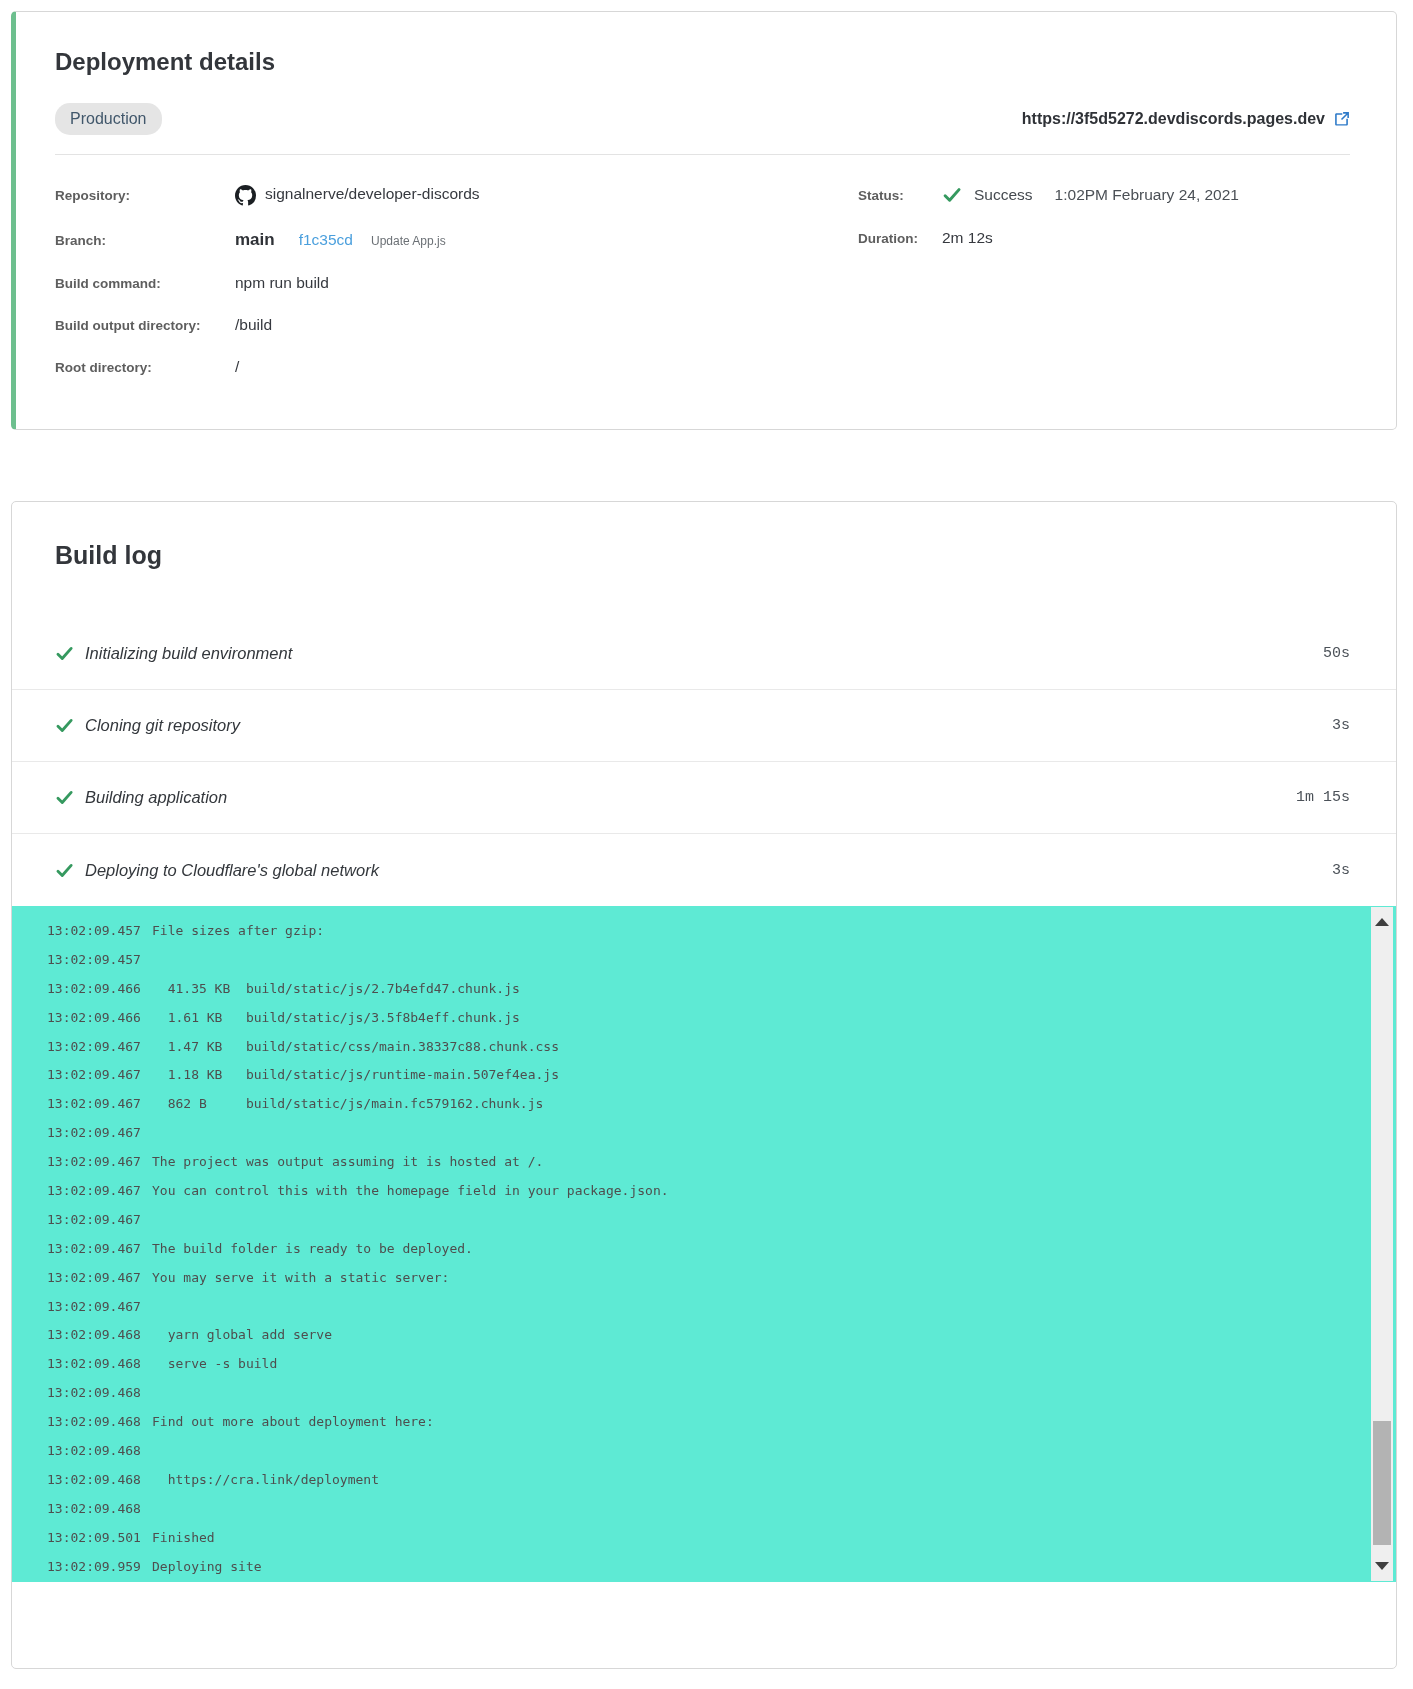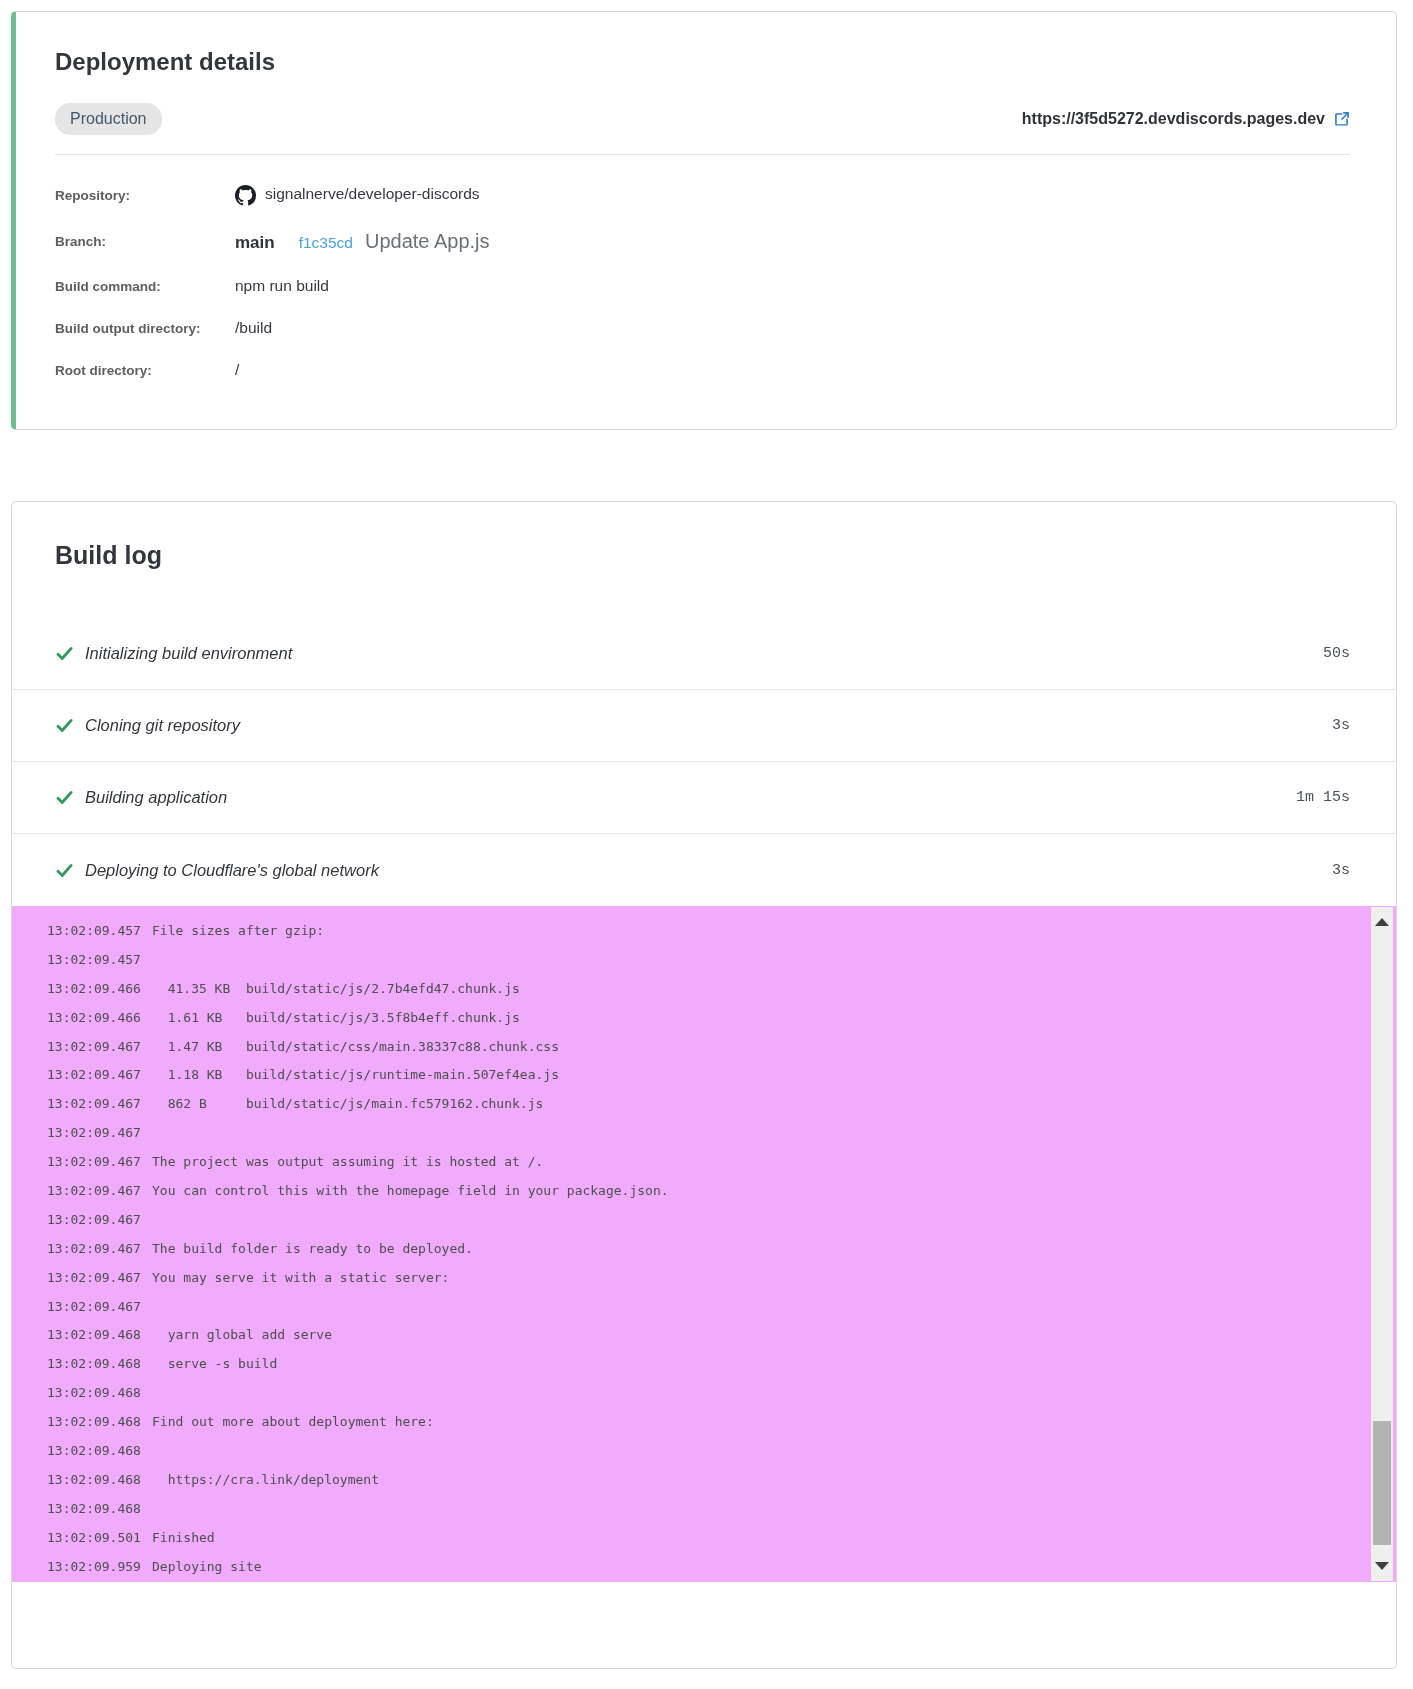--- a/index.html
+++ b/index.html
@@ -55,21 +55,21 @@
     display: grid; grid-template-columns: 84px 1fr;
     row-gap: 24px; align-content: start;
   }
   .field-label { font-size: 13.5px; font-weight: 700; color: #5e5e5e; align-self: center; }
   .field-value { font-size: 15.5px; color: #36393f; align-self: center; }
   .repo-value { display: flex; align-items: flex-start; gap: 9px; }
   .gh-icon svg { display: block; }
   .branch-value { display: flex; align-items: baseline; gap: 0; }
   .branch-name { font-weight: 700; font-size: 17px; color: #2f3237; }
   .commit-hash { color: #4a9fdd; font-size: 15.5px; margin-left: 24px; text-decoration: none; cursor: pointer; }
-  .commit-msg { color: #6b7075; font-size: 20px; margin-left: 12px; }
+  .commit-msg { color: #6b7075; font-size: 12px; margin-left: 18px; }
   .status-value { display: flex; align-items: center; }
   .status-check { display: inline-flex; margin-right: 12px; }
   .status-text { font-size: 15.5px; color: #44494f; }
   .status-time { font-size: 15.5px; color: #4b5056; margin-left: 22px; white-space: nowrap; }
 
   .steps { margin-top: 46px; }
   .step-row {
     height: 72px;
     display: flex; align-items: center;
     padding: 0 46px 0 43px;
@@ -77,21 +77,21 @@
     cursor: pointer;
   }
   .step-row:last-child { border-bottom: none; }
   .step-row .check { display: inline-flex; margin-right: 11px; }
   .step-label { font-size: 16.5px; color: #33373c; font-style: italic; }
   .step-duration { margin-left: auto; font-size: 15px; color: #4b5158; font-family: Liberation Mono, monospace; }
 
   .console {
     position: relative;
     height: 676px;
-    background: #f0abfc;
+    background: #5eead4;
     overflow: hidden;
   }
   .console-lines {
     padding: 10px 40px 0 35px;
     font-family: "DejaVu Sans Mono", "Liberation Mono", monospace;
     font-size: 13px; color: #4e4e4e;
   }
   .log-line { display: flex; height: 28.9px; align-items: center; }
   .log-time { width: 105px; flex: none; }
   .log-msg { white-space: pre; }
@@ -154,20 +154,35 @@
         <span class="field-label">Build command:</span>
         <span class="field-value">npm run build</span>
 
         <span class="field-label">Build output directory:</span>
         <span class="field-value">/build</span>
 
         <span class="field-label">Root directory:</span>
         <span class="field-value">/</span>
       </div>
 
+      <div class="details-right">
+        <span class="field-label">Status:</span>
+        <span class="field-value status-value">
+          <span class="status-check">
+            <svg width="20" height="20" viewBox="0 0 16 16">
+                <path d="M2.5 8.6l3.6 3.6L13.6 3.7" fill="none" stroke="#35995f" stroke-width="2.4" stroke-linecap="round" stroke-linejoin="round"></path>
+              </svg>
+          </span>
+          <span class="status-text">Success</span>
+          <span class="status-time">1:02PM February 24, 2021</span>
+        </span>
+
+        <span class="field-label">Duration:</span>
+        <span class="field-value">2m 12s</span>
+      </div>
     </div>
   </section>
 
   <section class="card buildlog">
     <h2 class="card-title">Build log</h2>
 
     <div class="steps">
         <div class="step-row">
           <span class="check">
             <svg width="19" height="19" viewBox="0 0 16 16">

